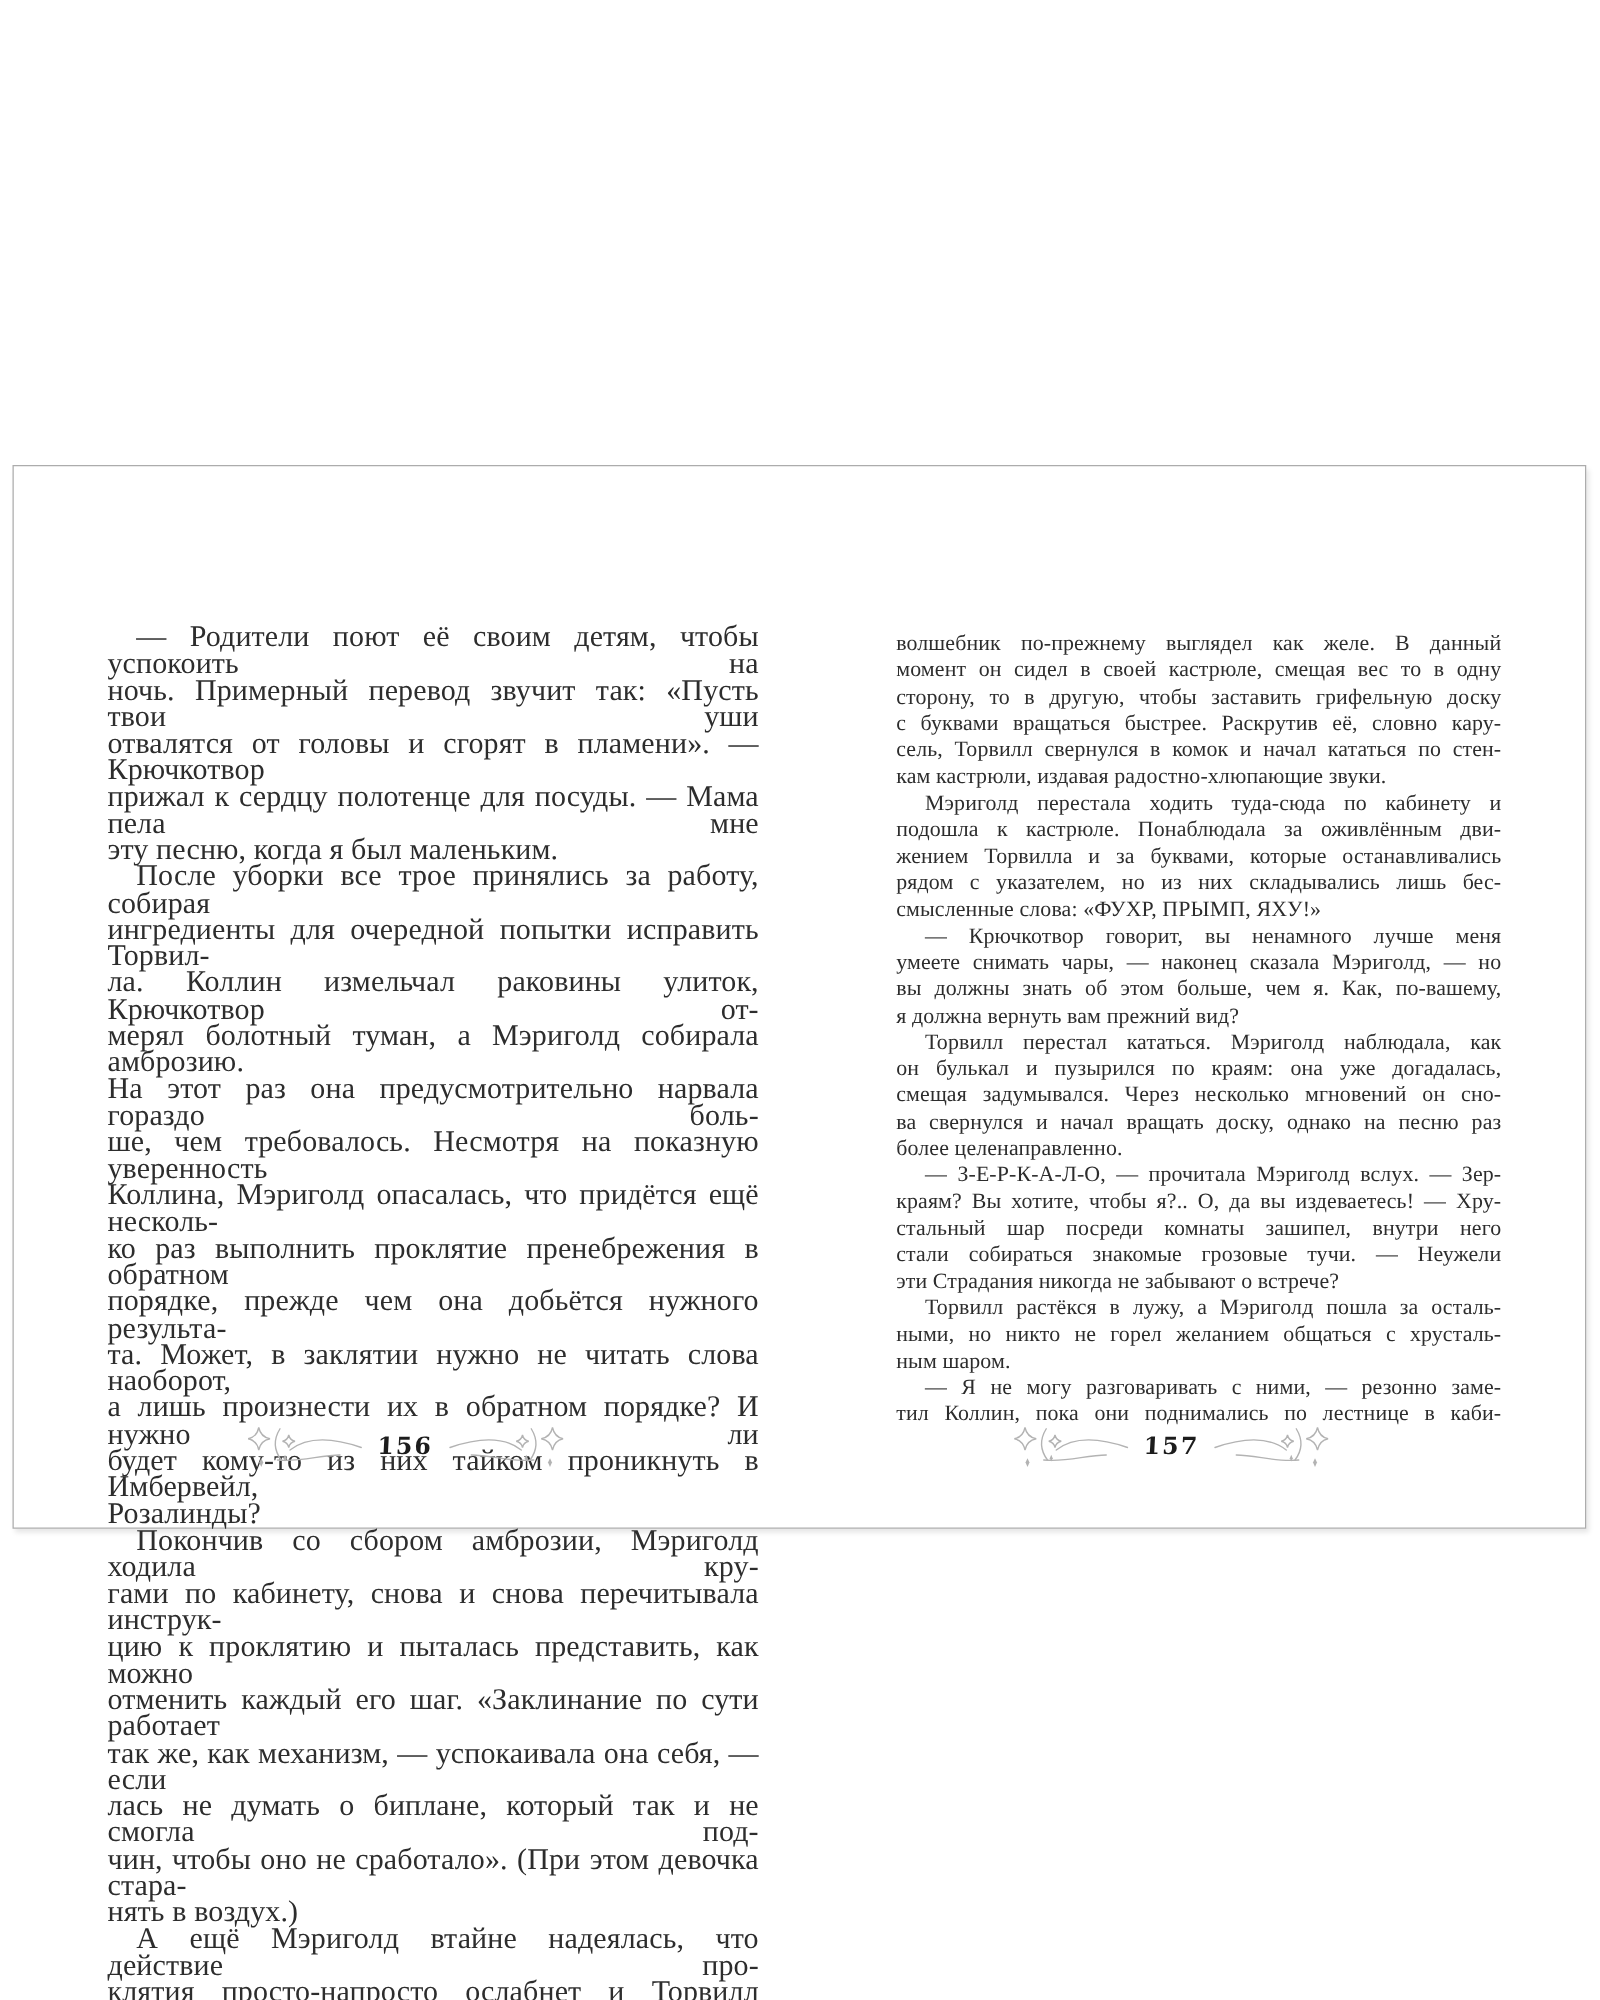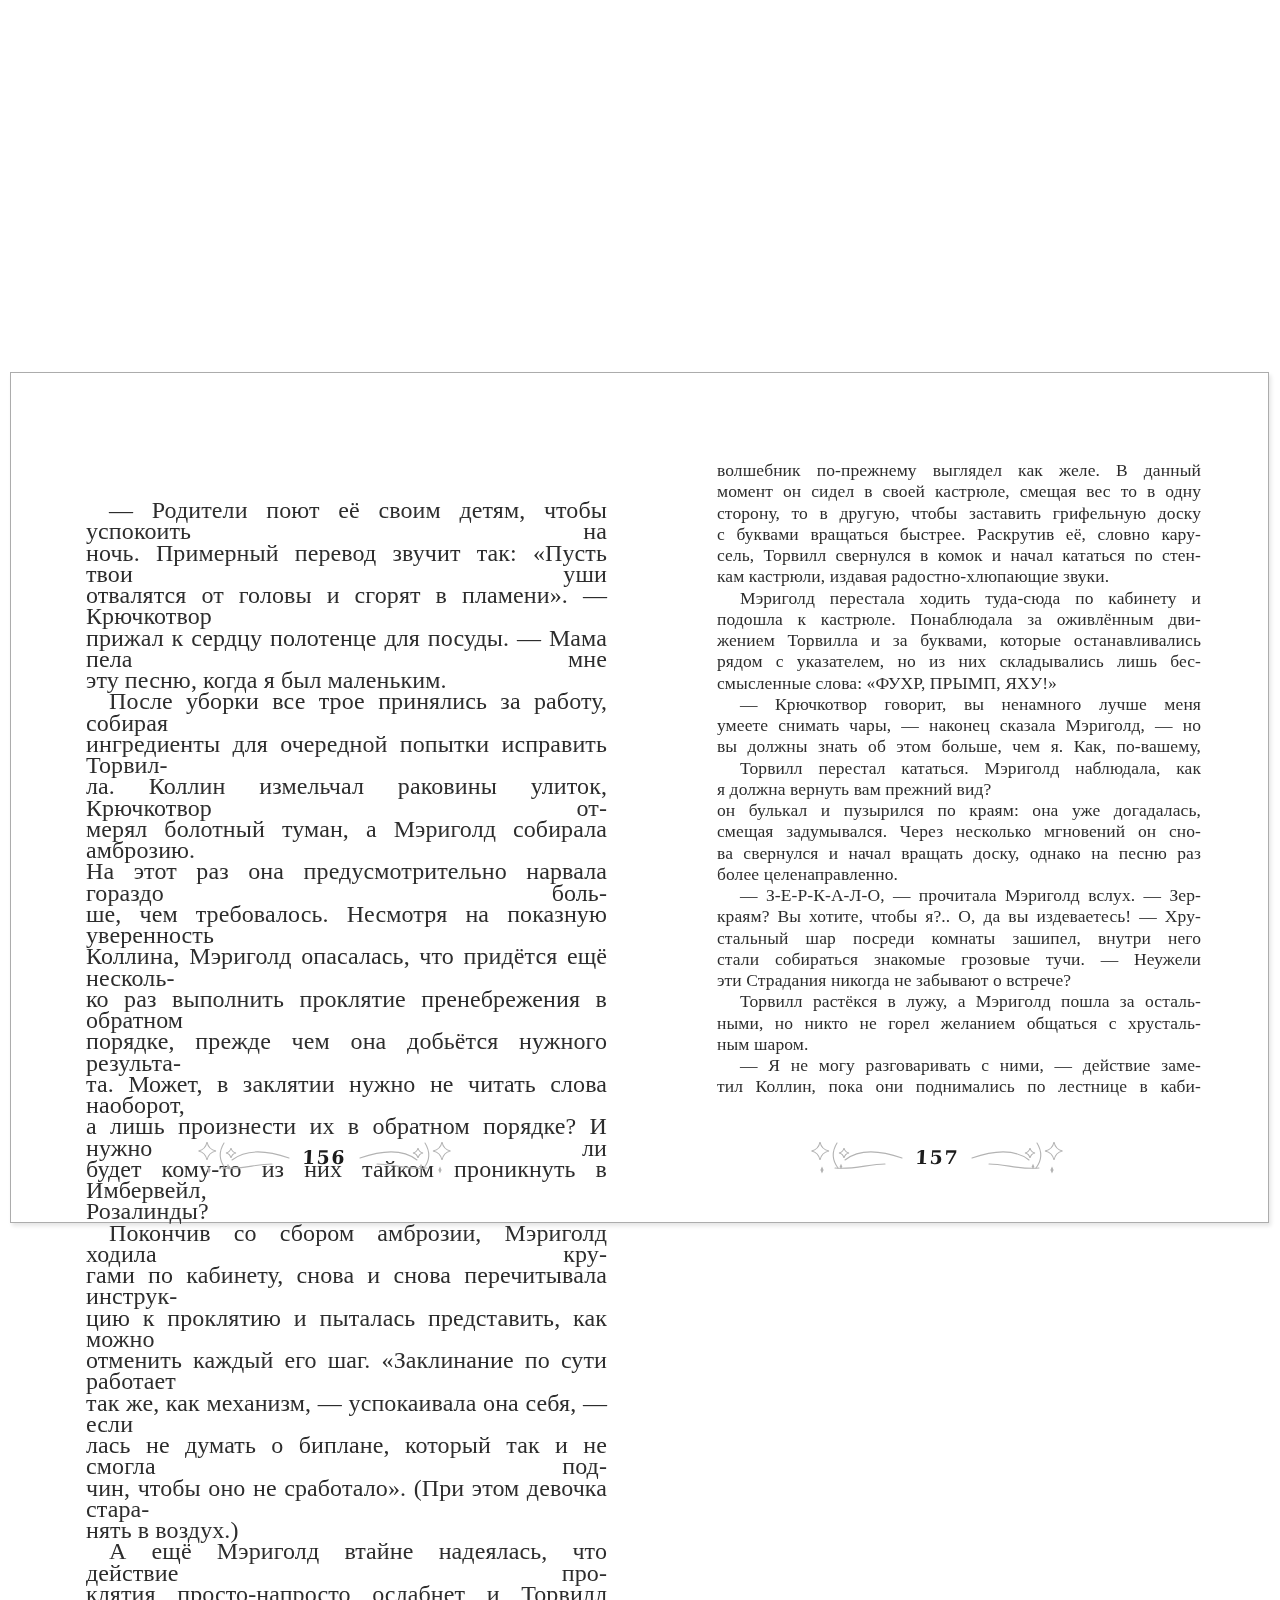--- a/index.html
+++ b/index.html
@@ -29,21 +29,21 @@
     height: 740px;
   }
   .page.left  { left: 75px;  width: 521px; }
   .page.right { left: 706px; width: 484px; }
 
   .col {
     color: #2d2d2d;
     letter-spacing: 0.1px;
   }
   .page.left  .col { font-size: 24px; line-height: 21.25px; margin-top: 40px; }
-  .page.right .col { font-size: 17.5px; line-height: 21.25px; }
+  .page.right .col { font-size: 17.5px; line-height: 21.25px; margin-top: 44px; }
 
   .line {
     text-align: justify;
     text-align-last: justify;
   }
   .line.end    { text-align-last: left; }
   .line.indent { text-indent: 23px; }
 
   .footer {
     position: absolute;
@@ -151,35 +151,35 @@
         <div class="line">сель, Торвилл свернулся в комок и начал кататься по стен-</div>
         <div class="line end">кам кастрюли, издавая радостно-хлюпающие звуки.</div>
         <div class="line indent">Мэриголд перестала ходить туда-сюда по кабинету и</div>
         <div class="line">подошла к кастрюле. Понаблюдала за оживлённым дви-</div>
         <div class="line">жением Торвилла и за буквами, которые останавливались</div>
         <div class="line">рядом с указателем, но из них складывались лишь бес-</div>
         <div class="line end">смысленные слова: «ФУХР, ПРЫМП, ЯХУ!»</div>
         <div class="line indent">— Крючкотвор говорит, вы ненамного лучше меня</div>
         <div class="line">умеете снимать чары, — наконец сказала Мэриголд, — но</div>
         <div class="line">вы должны знать об этом больше, чем я. Как, по-вашему,</div>
+        <div class="line end">я должна вернуть вам прежний вид?</div>
         <div class="line indent">Торвилл перестал кататься. Мэриголд наблюдала, как</div>
-        <div class="line end">я должна вернуть вам прежний вид?</div>
         <div class="line">он булькал и пузырился по краям: она уже догадалась,</div>
         <div class="line">смещая задумывался. Через несколько мгновений он сно-</div>
         <div class="line">ва свернулся и начал вращать доску, однако на песню раз</div>
         <div class="line end">более целенаправленно.</div>
         <div class="line indent">— З-Е-Р-К-А-Л-О, — прочитала Мэриголд вслух. — Зер-</div>
         <div class="line">краям? Вы хотите, чтобы я?.. О, да вы издеваетесь! — Хру-</div>
         <div class="line">стальный шар посреди комнаты зашипел, внутри него</div>
         <div class="line">стали собираться знакомые грозовые тучи. — Неужели</div>
         <div class="line end">эти Страдания никогда не забывают о встрече?</div>
         <div class="line indent">Торвилл растёкся в лужу, а Мэриголд пошла за осталь-</div>
         <div class="line">ными, но никто не горел желанием общаться с хрусталь-</div>
         <div class="line end">ным шаром.</div>
-        <div class="line indent">— Я не могу разговаривать с ними, — действие заме-</div>
+        <div class="line indent">— Я не могу разговаривать с ними, — резонно заме-</div>
         <div class="line">тил Коллин, пока они поднимались по лестнице в каби-</div>
       </div>
     <div class="footer">
       <svg class="orn" width="92" height="40" viewBox="0 0 92 40">
         <path class="star" d="M9 5 Q10.5 12.5 18 14 Q10.5 15.5 9 23 Q7.5 15.5 0.5 14 Q7.5 12.5 9 5 Z"></path>
         <path class="solid" d="M11 29.5 L12.6 33 L11 36.5 L9.4 33 Z"></path>
         <path class="stroke" d="M26 6 Q18 19 27 31"></path>
         <path class="star" d="M33 11 Q33.9 15.1 38 16 Q33.9 16.9 33 21 Q32.1 16.9 28 16 Q32.1 15.1 33 11 Z"></path>
         <path class="solid" d="M30 26.8 L31.2 29.5 L30 32.2 L28.8 29.5 Z"></path>
         <path class="stroke" d="M34 23 C48 12 68 13 91 21"></path>

